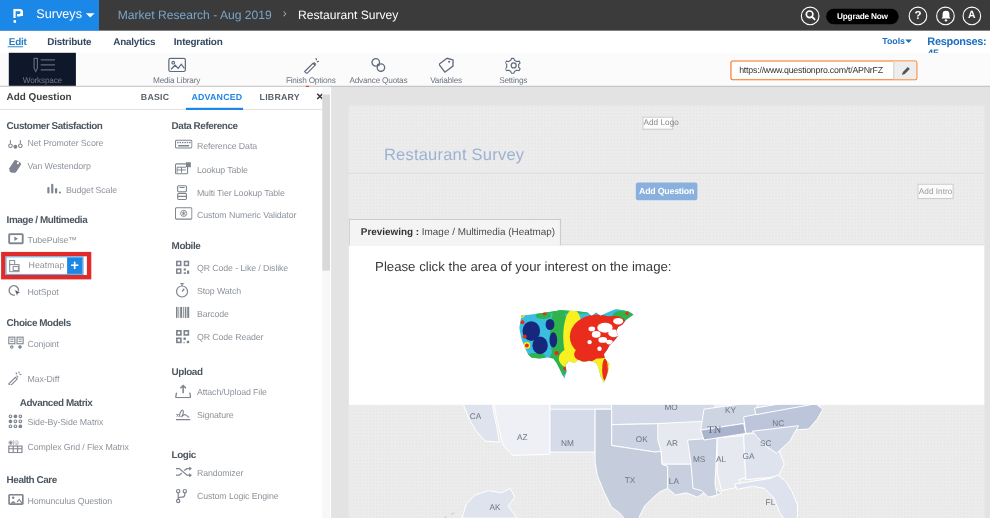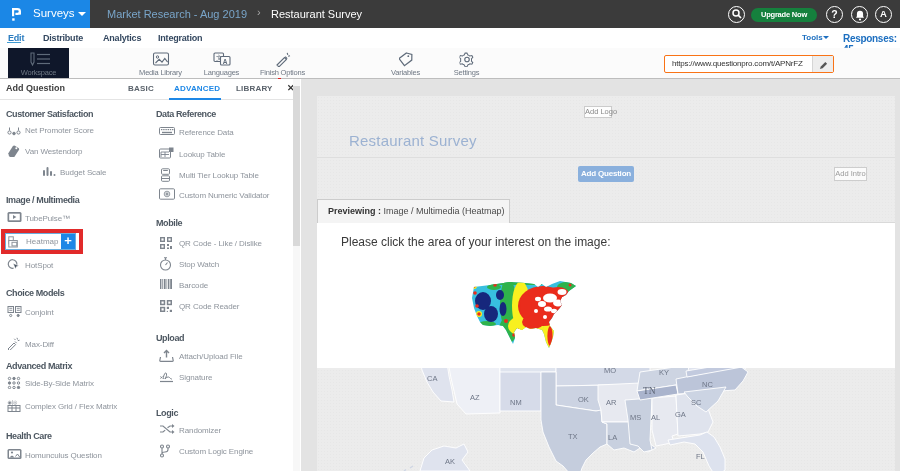--- a/index.html
+++ b/index.html
@@ -9,21 +9,21 @@
 
 #topbar { position:absolute; left:0; top:0; width:900px; height:28px; background:#3b3b3b; }
 #logoArea { position:absolute; left:0; top:0; width:90px; height:28px; background:#1b87e6; }
 #plogo { position:absolute; left:12px; top:7.5px; }
 #surveysTxt { position:absolute; left:33px; top:7px; font-size:11.5px; color:#fff; }
 #surveysCaret { position:absolute; left:78px; top:12px; width:0; height:0; border-left:4px solid transparent; border-right:4px solid transparent; border-top:4.5px solid #fff; }
 #crumb1 { position:absolute; left:107px; top:8px; font-size:11px; color:#79a5c9; }
 #crumbSep { position:absolute; left:257px; top:6px; font-size:11px; color:#a9a9a9; }
 #crumb2 { position:absolute; left:271px; top:8px; font-size:11px; color:#fdfdfd; }
 .topCircle { position:absolute; top:6px; width:17px; height:17px; border:1.4px solid #fff; border-radius:50%; color:#fff; text-align:center; }
-#upgradeBtn { position:absolute; left:751px; top:8px; width:66px; height:14px; background:#15803d; border-radius:7px; color:#fff; font-size:7.5px; font-weight:bold; text-align:center; line-height:14px; letter-spacing:-0.2px; }
+#upgradeBtn { position:absolute; left:751px; top:8px; width:66px; height:14px; background:#000000; border-radius:7px; color:#fff; font-size:7.5px; font-weight:bold; text-align:center; line-height:14px; letter-spacing:-0.2px; }
 
 
 #navrow { position:absolute; left:0; top:28px; width:900px; height:20px; background:#fff; }
 .navtab { position:absolute; top:5px; font-size:9px; font-weight:bold; color:#33475f; letter-spacing:-0.2px; }
 #tabEdit { left:8px; color:#2a7cc0; }
 #editUnderline { position:absolute; left:7px; top:13.5px; width:14px; height:1.5px; background:#3f9ad1; }
 #toolsTxt { position:absolute; left:802px; top:5px; font-size:8px; font-weight:bold; color:#1d6fc0; }
 #toolsCaret { position:absolute; left:823px; top:8px; width:0; height:0; border-left:3px solid transparent; border-right:3px solid transparent; border-top:3.5px solid #1d6fc0; }
 #respTxt { position:absolute; left:843px; top:5px; font-size:10px; font-weight:bold; color:#1d6fc0; letter-spacing:-0.3px; }
 
@@ -129,34 +129,33 @@
     <div class="lbl">Workspace</div>
   </div>
   <div class="toolcell" style="left:130px; width:61px;">
     <svg width="17" height="14" viewBox="0 0 17 14">
         <rect x="1" y="1" width="15" height="12" rx="1.5" fill="none" stroke="#5f6b7a" stroke-width="1.1"></rect>
         <circle cx="5" cy="5" r="1.2" fill="none" stroke="#5f6b7a"></circle>
         <path d="M3,11 l3.7,-3.7 l2.8,2.8 l2.8,-3.7 l2.8,3.7" fill="none" stroke="#5f6b7a" stroke-width="1.1"></path>
       </svg>
     <div class="lbl">Media Library</div>
   </div>
-  <div class="toolcell" style="left:191px; width:61px;">
-    <svg width="18" height="14" viewBox="0 0 18 14">
-        <rect x="1" y="1" width="9.5" height="8.5" rx="1" fill="none" stroke="#5f6b7a" stroke-width="1.1"></rect>
-        <text x="3" y="7.5" font-size="6.5" fill="#5f6b7a">文</text>
-        <rect x="7.5" y="4.5" width="9.5" height="8.5" rx="1" fill="#fbfbfb" stroke="#5f6b7a" stroke-width="1.1"></rect>
-        <text x="9.8" y="11.5" font-size="6.5" font-weight="bold" fill="#5f6b7a">A</text>
-      </svg>
-    <div class="lbl">Languages</div>
-  </div>
   <div class="toolcell" style="left:252px; width:61px;">
     <svg width="16" height="15" viewBox="0 0 16 15">
         <path d="M2,13 l7.5,-7.5 l1.9,1.9 l-7.5,7.5 z M10.3,4.7 l1.9,1.9 M12.2,0.9 l0.6,1.9 M15,3.7 l-1.9,0.6" fill="none" stroke="#5f6b7a" stroke-width="1.1"></path>
       </svg>
     <div class="lbl">Finish Options</div>
+  </div>
+  <div class="toolcell" style="left:313px; width:62px;">
+    <svg width="16" height="15" viewBox="0 0 16 15">
+        <circle cx="5.6" cy="4.7" r="3.4" fill="none" stroke="#5f6b7a" stroke-width="1.2"></circle>
+        <circle cx="10.3" cy="9.4" r="3.4" fill="none" stroke="#5f6b7a" stroke-width="1.2"></circle>
+        <line x1="7" y1="6.1" x2="8.9" y2="8" stroke="#5f6b7a" stroke-width="1.2"></line>
+      </svg>
+    <div class="lbl">Advance Quotas</div>
   </div>
   <div class="toolcell" style="left:375px; width:61px;">
     <svg width="14" height="15" viewBox="0 0 14 15">
         <path d="M6.5,0.9 l5.6,0.7 l0.7,5.6 l-6.5,6.5 l-6.3,-6.3 z" fill="none" stroke="#5f6b7a" stroke-width="1.2" transform="rotate(8 6.5 7.5)"></path>
         <circle cx="9.3" cy="4.2" r="0.9" fill="#5f6b7a"></circle>
       </svg>
     <div class="lbl">Variables</div>
   </div>
   <div class="toolcell" style="left:436px; width:61px;">
     <svg width="15" height="15" viewBox="0 0 16 16">
@@ -231,21 +230,21 @@
           <rect x="8.5" y="1.5" width="5.5" height="6"></rect>
           <path d="M2.3,3.3 h3 M2.3,5.3 h3 M9.8,3.3 h3 M9.8,5.3 h3" stroke-width="0.9"></path>
           <circle cx="3.7" cy="10.5" r="1.1"></circle>
           <circle cx="11.2" cy="10.5" r="1.1" fill="#7e858e"></circle>
         </g>
       </svg></div>
   <div class="item c1" style="left:25px; top:249.5px;margin-top:11px;">Max-Diff
     <svg class="i" width="13" height="13" viewBox="0 0 13 13">
         <path d="M1,12 l6,-6 l1.6,1.6 l-6,6 z M8,4.5 l1.6,1.6 M10,0.8 l0.5,1.7 M12.5,3.2 l-1.7,0.5 M7.3,1.8 l1.2,1.2" fill="none" stroke="#7e858e" stroke-width="1"></path>
       </svg></div>
-  <div class="secHead" style="left:6px; top:281.5px;">Advanced Matrix</div>
+  <div class="secHead" style="left:18px; top:281.5px;">Advanced Matrix</div>
   <div class="item c1" style="left:25px; top:299.5px;">Side-By-Side Matrix
     <svg class="i" width="14" height="13" viewBox="0 0 14 13">
         <g fill="none" stroke="#7e858e">
           <circle cx="2.5" cy="2.5" r="1.2"></circle>
           <circle cx="7" cy="2.5" r="1.2" fill="#7e858e"></circle>
           <circle cx="11.5" cy="2.5" r="1.2"></circle>
           <circle cx="2.5" cy="7" r="1.2" fill="#7e858e"></circle>
           <circle cx="7" cy="7" r="1.2"></circle>
           <circle cx="11.5" cy="7" r="1.2"></circle>
           <circle cx="2.5" cy="11.5" r="1.2"></circle>

